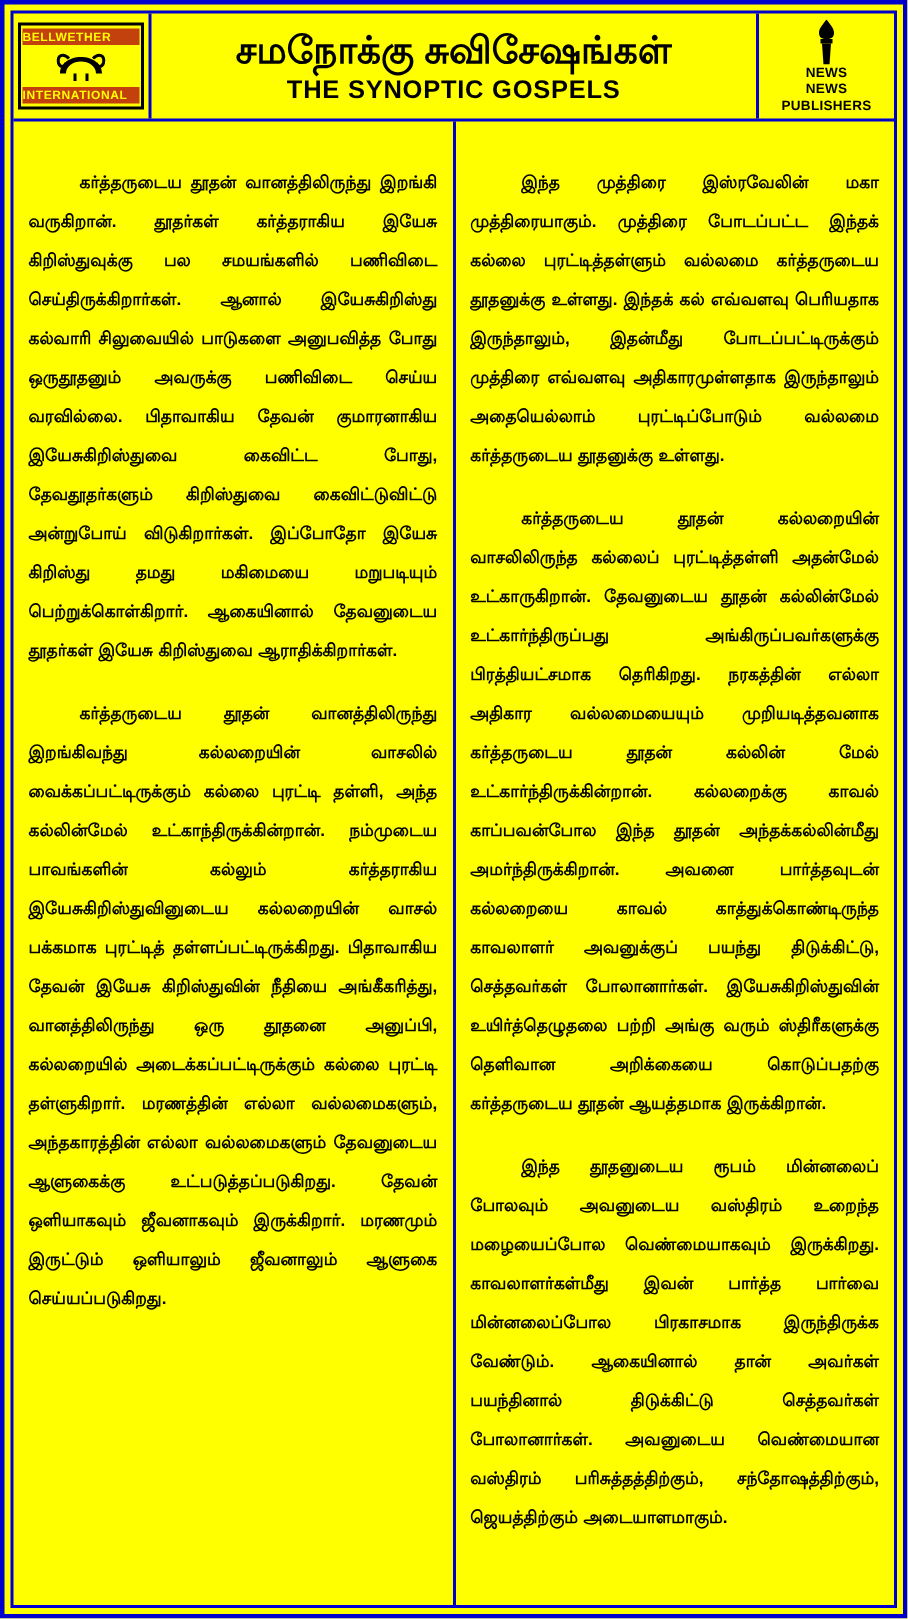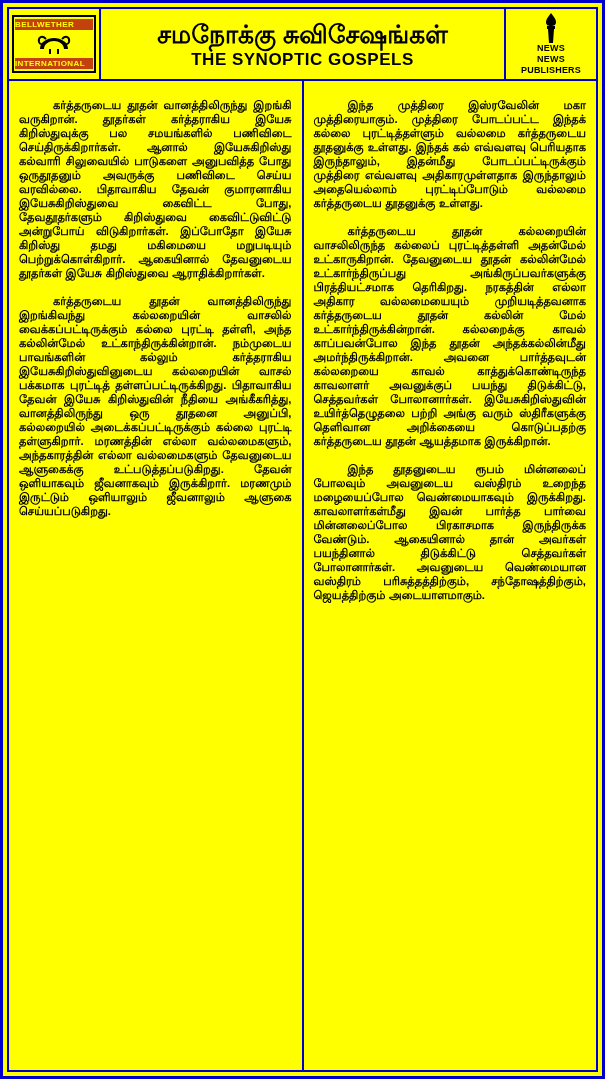--- a/index.html
+++ b/index.html
@@ -128,25 +128,25 @@
     flex: 1;
     box-sizing: border-box;
     padding: 12px 10px 8px 10px;
     overflow: hidden;
   }
   .col.left {
     border-right: 2px solid #0000cc;
   }
   .para {
     font-size: 11.4px;
-    line-height: 14px;
+    line-height: 26px;
     color: #000000;
     text-align: justify;
     text-indent: 34px;
-    margin: 5px 0 14px 0;
+    margin: 16px 0 14px 0;
     font-weight: bold;
     word-spacing: 0.5px;
   }
   .para:last-child {
     margin-bottom: 0;
   }
 </style>
 </head>
 <body>
 

